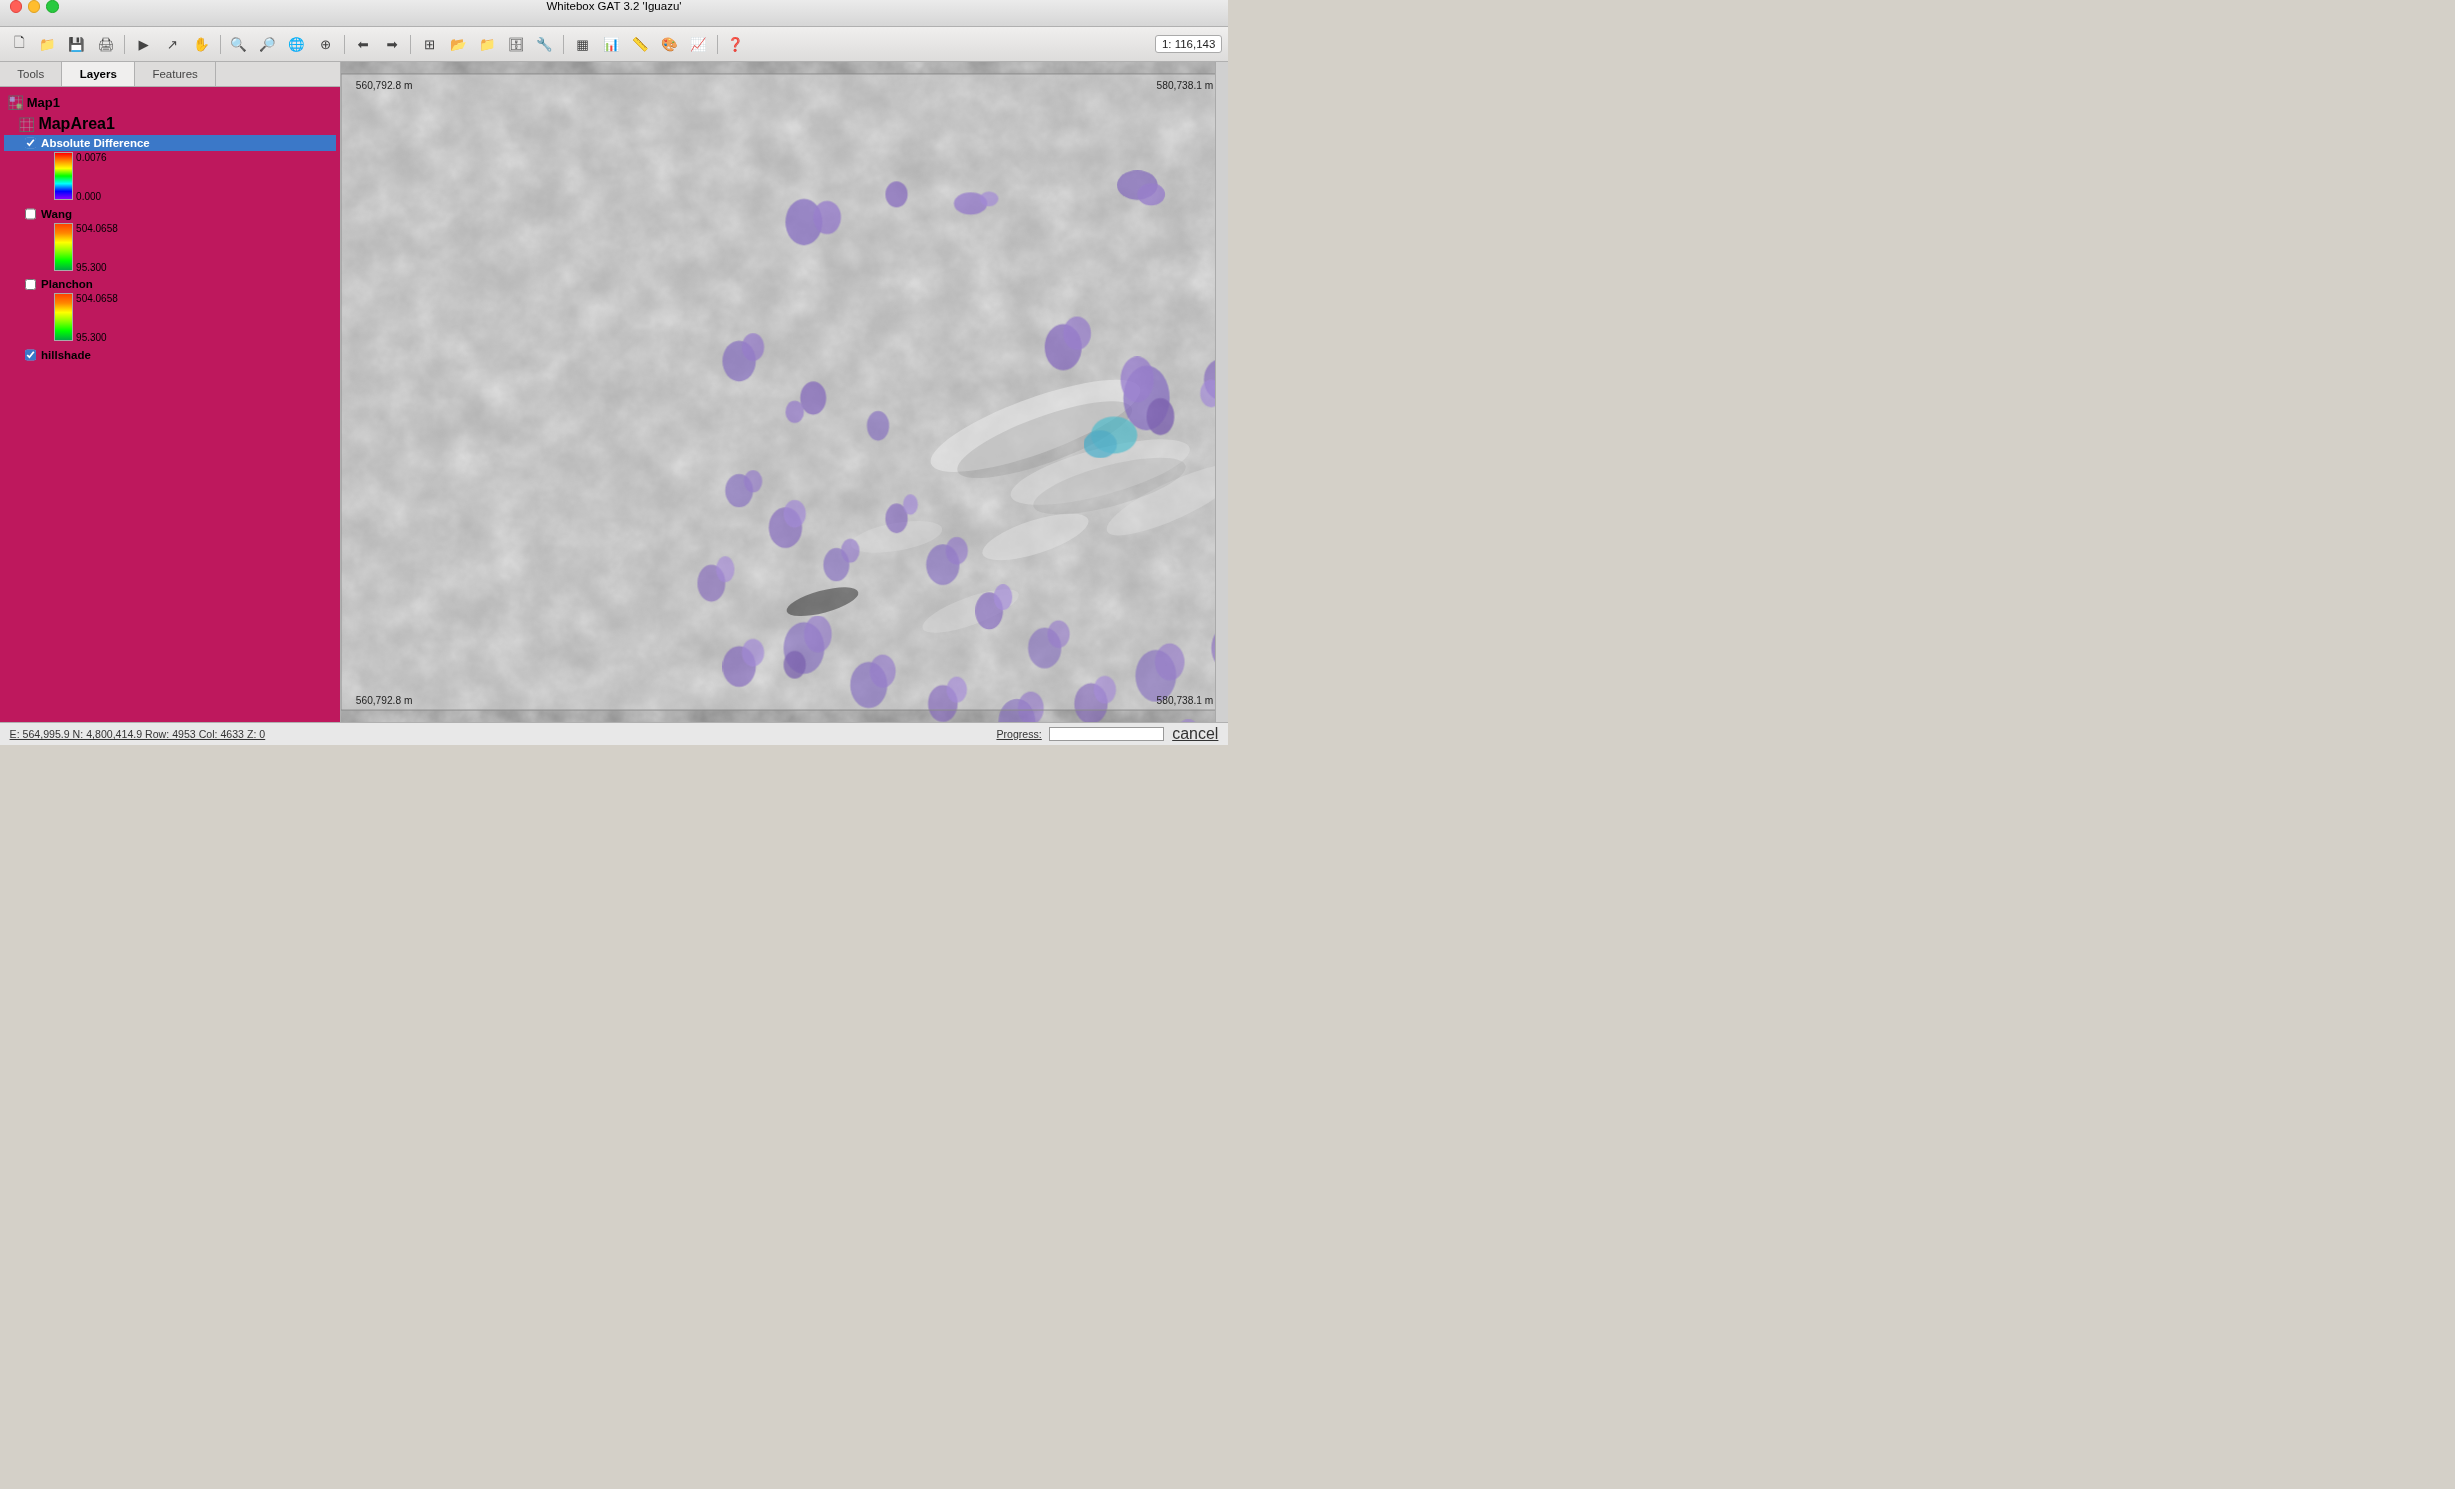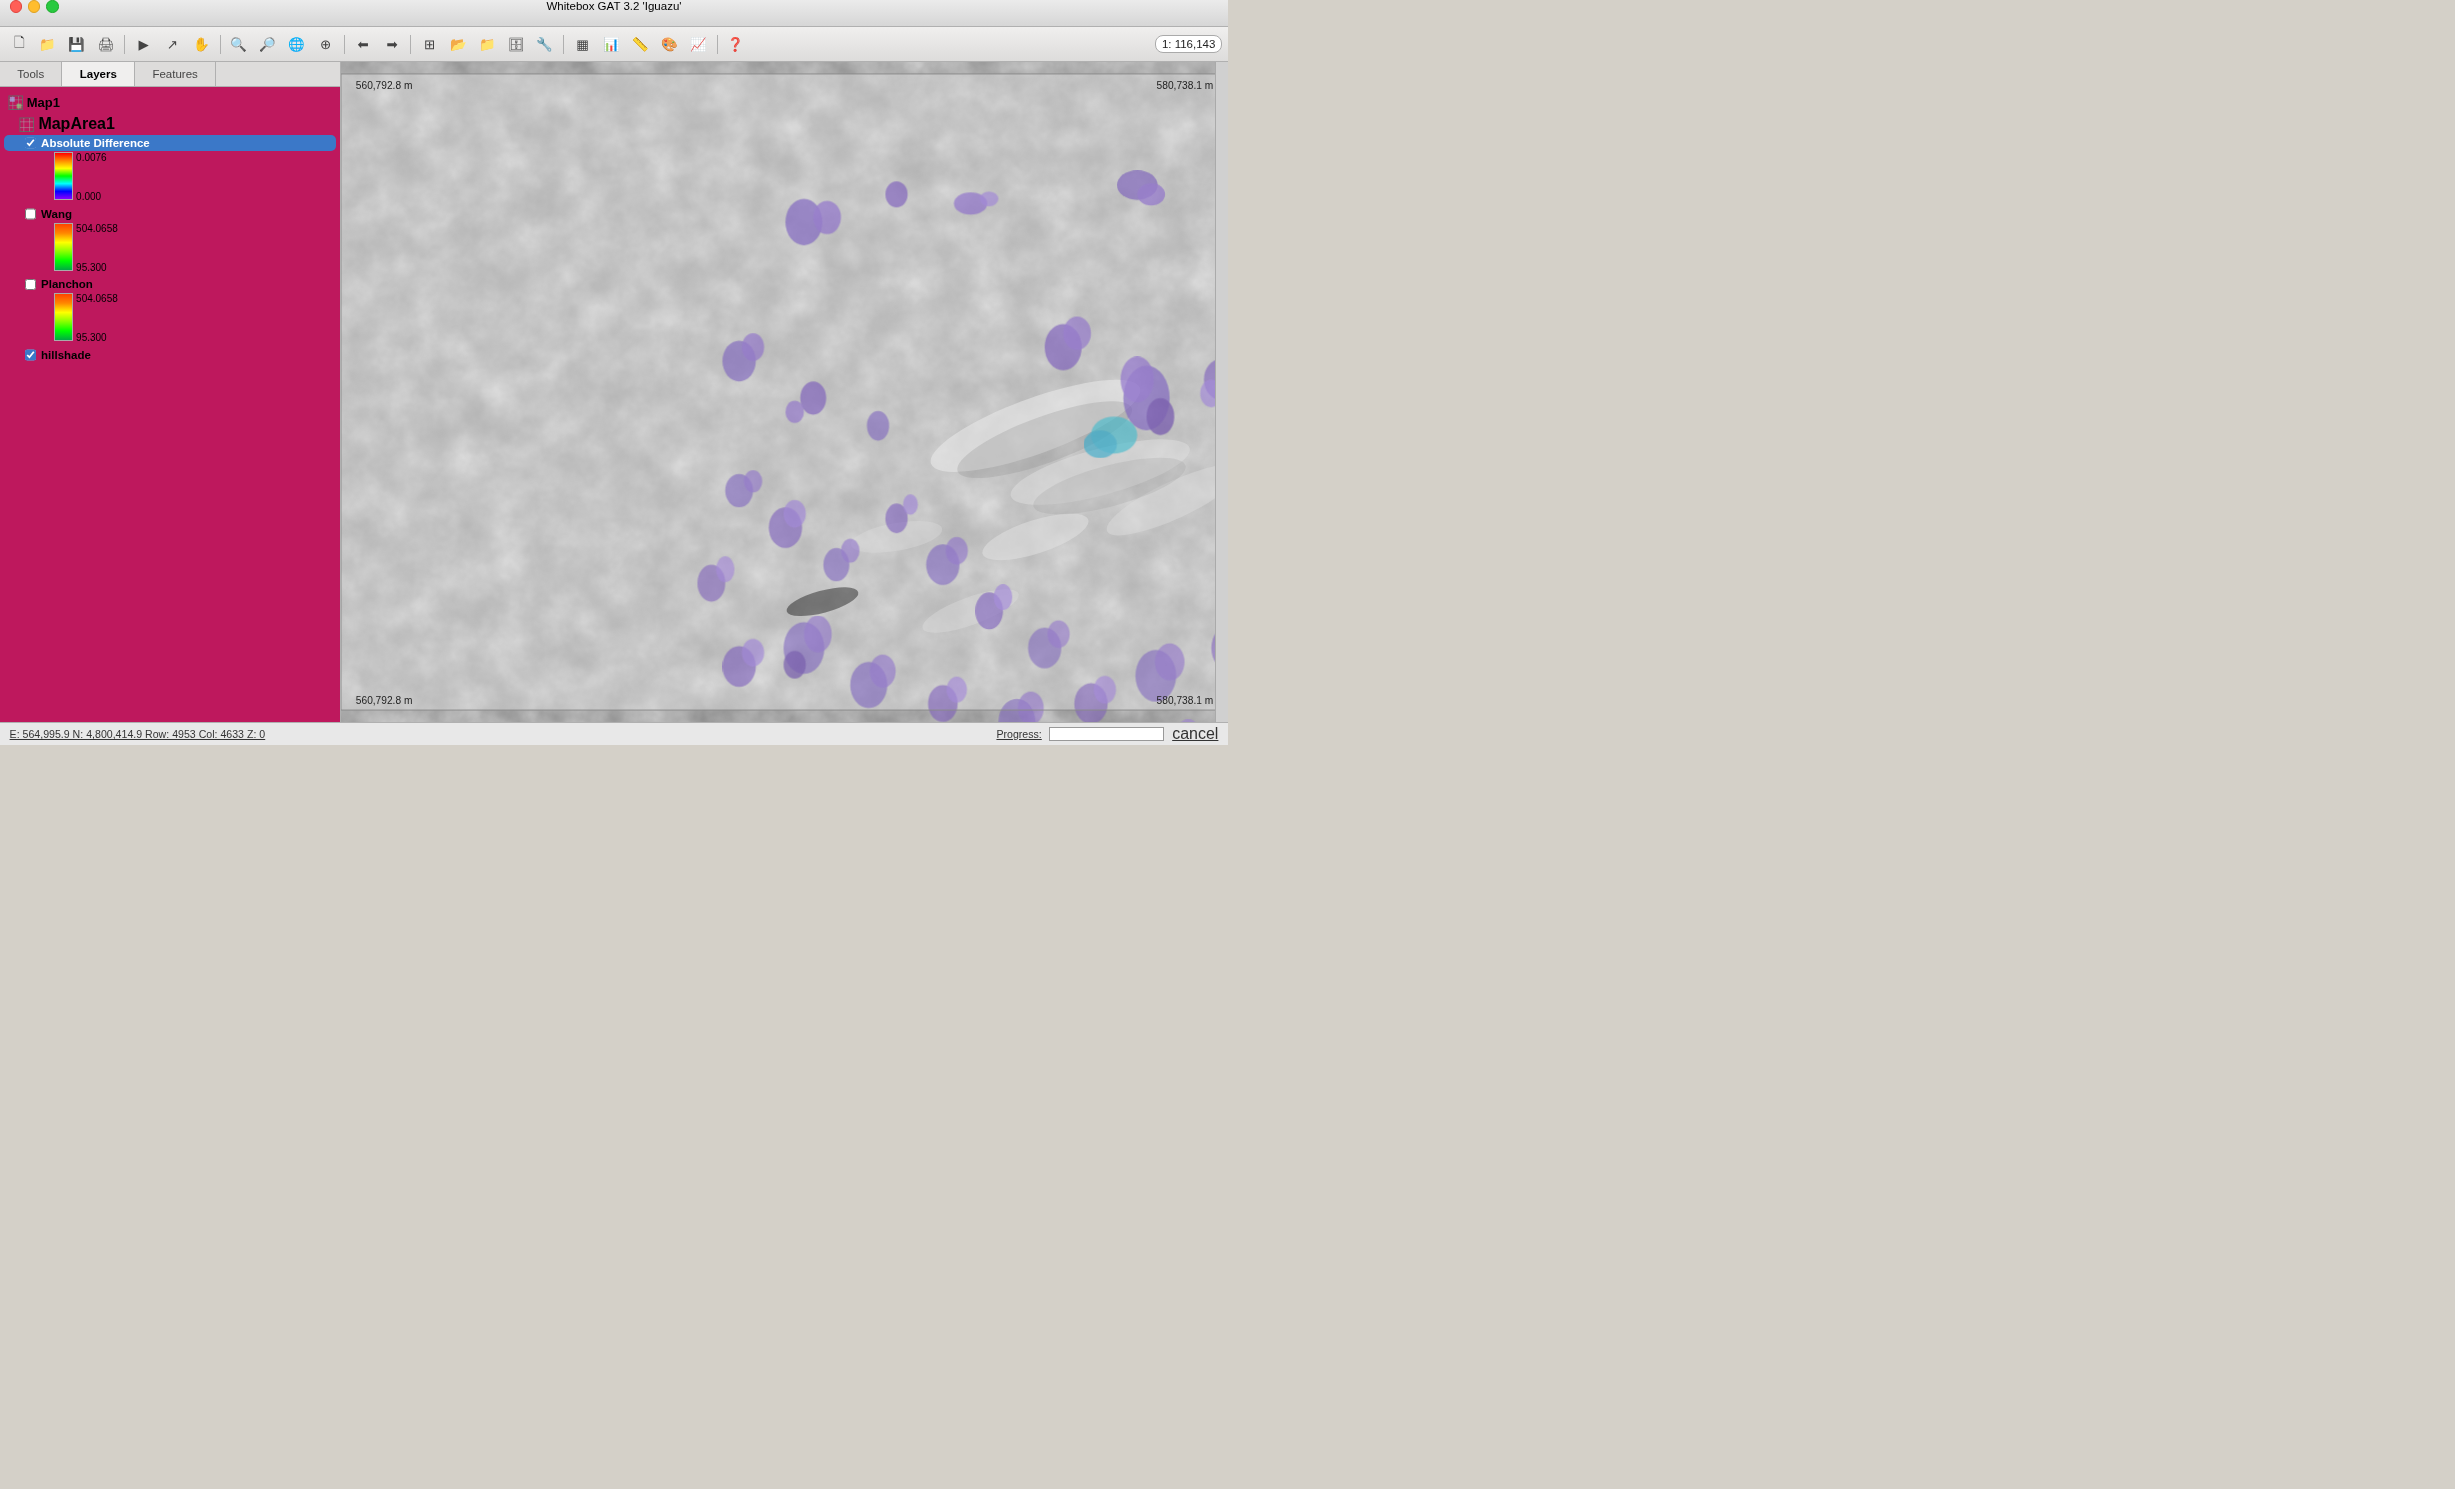--- a/index.html
+++ b/index.html
@@ -40,21 +40,21 @@
       color: #444;
     }
     .tb-sep { width: 1px; height: 19px; background: #b0b0b0; margin: 0 2.9px; }
     .tb-coords {
       margin-left: auto;
       font-size: 11.5px;
       color: #222;
       border: 1px solid #aaa;
       background: white;
       padding: 1.9px 5.8px;
-      border-radius: 8px;
+      border-radius: 3px;
     }
 
     
     #main {
       display: flex;
       height: calc(745px - 27px - 35px - 23px);
     }
 
     
     #left-panel {
@@ -81,21 +81,21 @@
       font-weight: 600;
       color: #000;
     }
     #panel-content { flex: 1; overflow-y: auto; padding: 5.8px 3.8px; }
 
     
     .layer-map { display: flex; align-items: center; gap: 3.8px; padding: 2.9px 3.8px; font-weight: 600; font-size: 13px; }
     .layer-area { display: flex; align-items: center; gap: 3.8px; padding: 1.9px 3.8px 1.9px 15.4px; font-weight: 600; font-size: 16px; }
     
     .layer-item { padding: 1.9px 3.8px 1.9px 21px; cursor: pointer; }
-    .layer-item.selected { background: #3b78c8; color: white; border-radius: 5px; }
+    .layer-item.selected { background: #3b78c8; color: white; border-radius: 0; }
     .layer-header { display: flex; align-items: center; gap: 4.8px; font-size: 11.5px; font-weight: 600; }
     .layer-cb { width: 11.5px; height: 11.5px; accent-color: #3b78c8; }
     
     
     .grad-absolute { background: linear-gradient(to bottom, #ff0000, #ff8800, #ffff00, #00ff00, #00ffff, #0000ff, #8800ff); }
     .grad-wang { background: linear-gradient(to bottom, #ff4400, #ff8800, #ffff00, #88ff00, #00ff00, #00aa44); }
     .grad-planchon { background: linear-gradient(to bottom, #ff4400, #ff8800, #ffff00, #88ff00, #00ff00, #00aa44); }
     .grad-hillshade { background: linear-gradient(to bottom, #eeeeee, #888888, #333333); }
 
     .layer-legend { padding: 1px 3.8px 3.8px 37px; }

